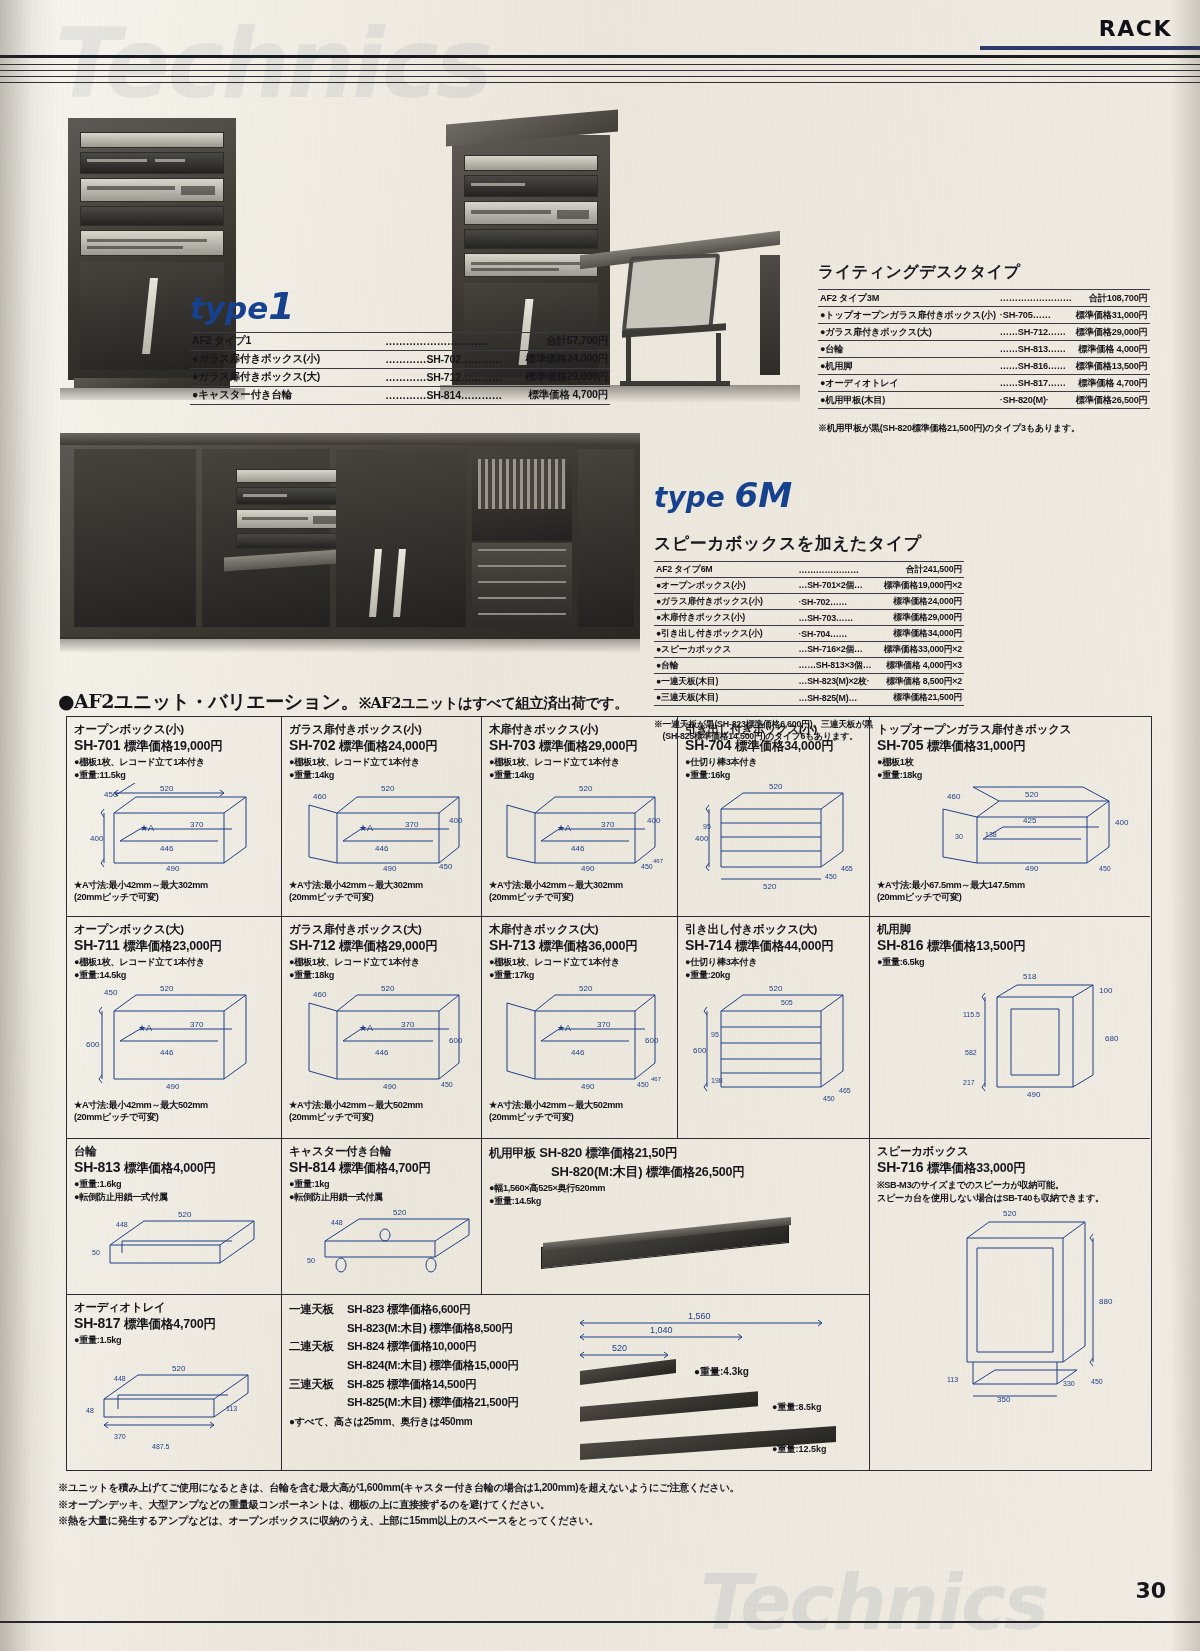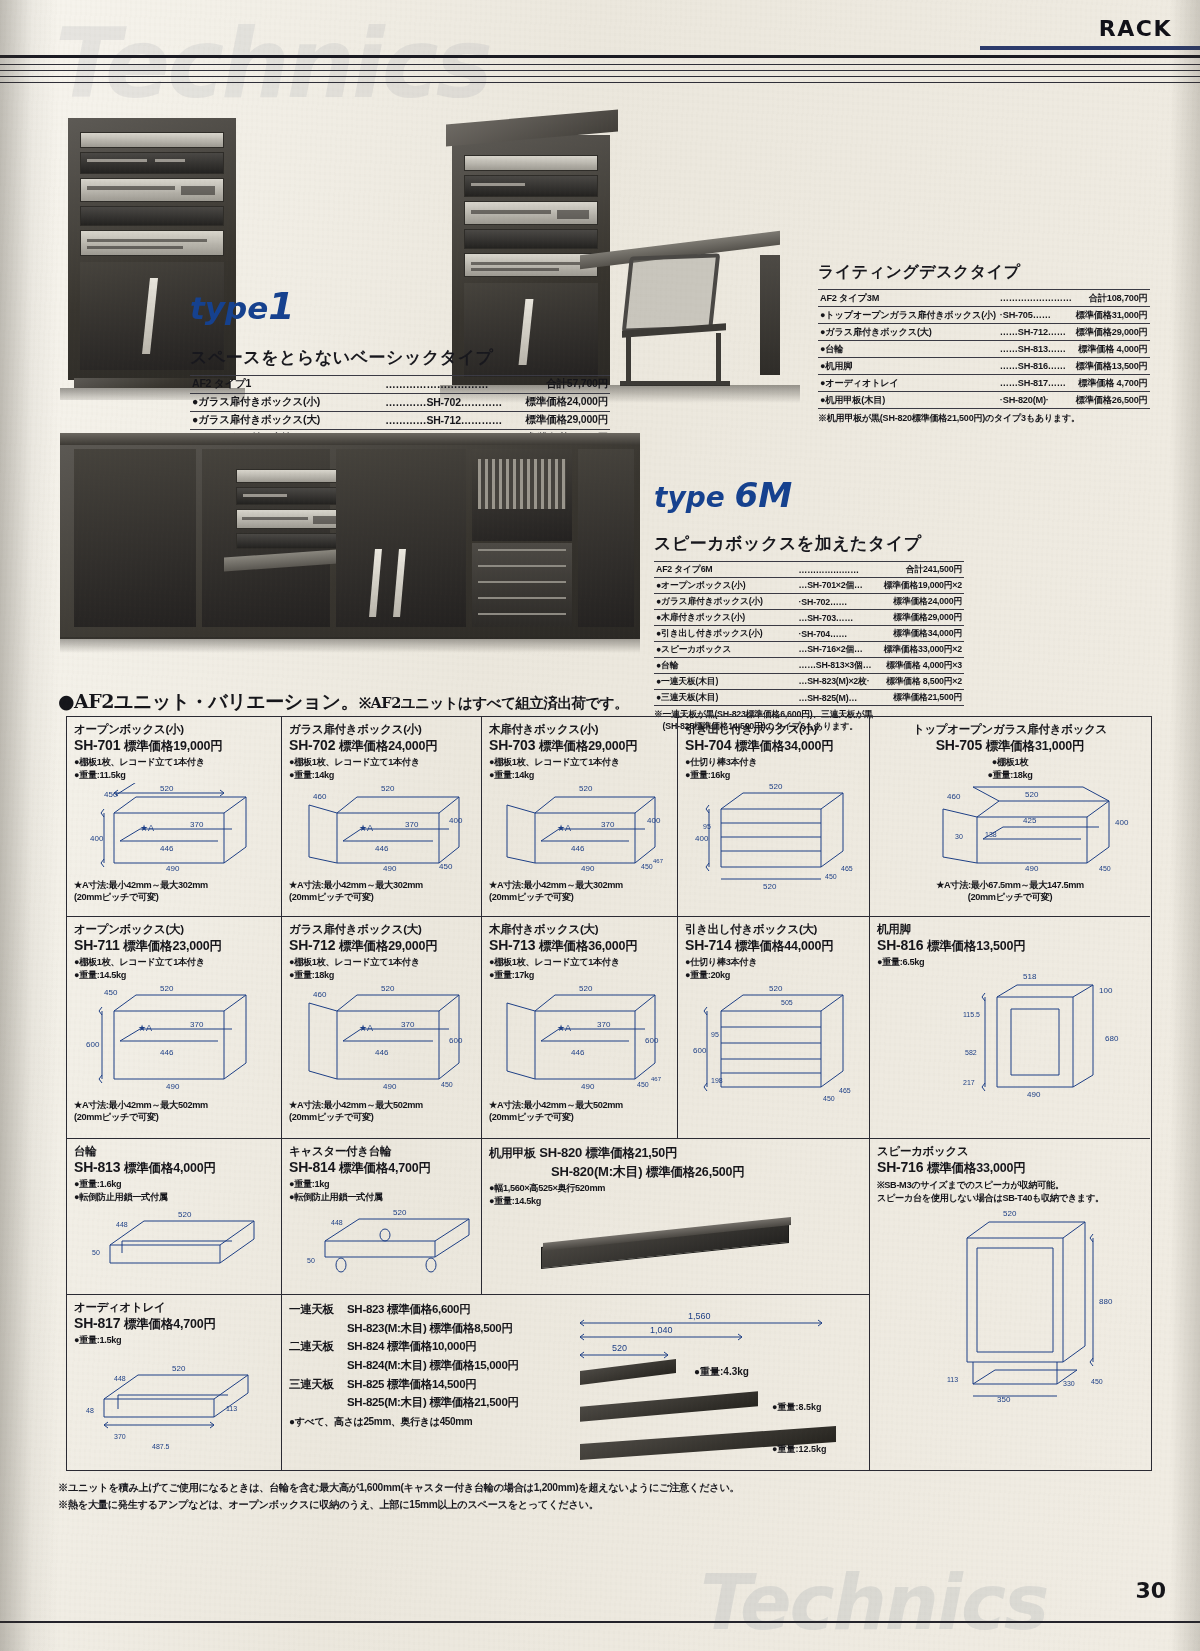--- a/index.html
+++ b/index.html
@@ -48,21 +48,21 @@
     color:#15418f;line-height:1;}
   .type-title .num{font-size:1.22em;}
   .type-sub{font-weight:bold;font-size:17px;letter-spacing:.5px;margin-top:20px;color:#17171d;}
   table.spec{border-collapse:collapse;margin-top:6px;width:100%;font-size:10.5px;}
   table.spec td{border-top:1px solid #3a3a44;border-bottom:1px solid #3a3a44;
     padding:1.5px 2px;white-space:nowrap;font-weight:bold;letter-spacing:-.2px;}
   table.spec tr.head td{font-weight:bold;}
   table.spec td.nm{width:46%;}
   table.spec td.md{width:22%;text-align:left;}
   table.spec td.pr{text-align:right;}
-  .note{font-size:10px;font-weight:bold;margin-top:3px;line-height:1.35;letter-spacing:-.2px;}
+  .note{font-size:10px;font-weight:bold;margin-top:13px;line-height:1.35;letter-spacing:-.2px;}
 
   
   .photo{position:absolute;background:#c9c5bb;overflow:hidden;}
   .rack-body{position:absolute;background:linear-gradient(160deg,#5d5a55,#38352f 60%,#2a2824);}
   .rack-dark{position:absolute;background:linear-gradient(170deg,#46433d,#232120);}
   .comp{position:absolute;background:linear-gradient(180deg,#d9d6cd,#9d9a92);border:1px solid #2e2c28;}
   .comp.blk{background:linear-gradient(180deg,#4a4845,#232220);}
   .comp .ln{position:absolute;background:#3a3834;opacity:.65;}
   .shadowfloor{position:absolute;background:linear-gradient(180deg,rgba(40,38,34,.45),rgba(40,38,34,0));}
 
@@ -159,21 +159,20 @@
     <div style="position:absolute;left:196px;top:238px;width:5px;height:52px;background:#3c3a36;"></div>
     <div style="position:absolute;left:286px;top:238px;width:5px;height:52px;background:#3c3a36;"></div>
     <div style="position:absolute;left:190px;top:286px;width:110px;height:5px;background:#3c3a36;"></div>
     <div class="shadowfloor" style="left:10px;top:290px;width:360px;height:18px;"></div>
   </div>
 
   <div class="typeblk" style="left:190px;top:288px;width:420px;">
     <div class="type-title" style="font-size:31px;">
       <span>type</span><span class="num">1</span>
     </div>
-    <div class="type-sub">スペースをとらないベーシックタイプ</div>
     <table class="spec">
       <tbody>
           <tr class="head">
         <td class="nm">AF2 タイプ1</td>
         <td class="md">…………………………</td>
         <td class="pr">合計57,700円</td>
       </tr>
       <tr>
         <td class="nm">●ガラス扉付きボックス(小)</td>
         <td class="md">…………<span>SH-702</span>…………</td>
@@ -446,21 +445,21 @@
           <text x="84" y="6">520</text>
           <text x="10" y="58">400</text>
           <text x="18" y="46" font-size="7">95</text>
           <text x="78" y="106">520</text>
           <text x="140" y="96" font-size="7">450</text>
           <text x="156" y="88" font-size="7">465</text>
         </g>
       </svg>
     </div>
 
-    <div class="cell last" style="left:803px;top:0;width:280px;height:200px;text-align:center;">
+    <div class="cell last" style="left:803px;top:0;width:280px;height:200px;">
       <div class="c-title">トップオープンガラス扉付きボックス</div>
       <div class="c-model"><span>SH-705</span> <span class="price">標準価格31,000円</span></div>
       <div class="c-bullets">
         <div>●棚板1枚</div>
         <div>●重量:18kg</div>
       </div>
       <svg width="266" height="92" viewBox="0 0 266 92">
         <g fill="none" stroke="#1d3f86" stroke-width="1">
           <path d="M100 34 L210 34 L210 80 L100 80 Z"></path>
           <path d="M100 34 L122 18 L232 18 L210 34"></path>
@@ -784,20 +783,21 @@
         <div style="position:absolute;left:122px;top:62px;font-size:10px;font-weight:bold;">●重量:4.3kg</div>
         <div style="position:absolute;left:200px;top:98px;font-size:9px;font-weight:bold;">●重量:8.5kg</div>
         <div style="position:absolute;left:200px;top:140px;font-size:9px;font-weight:bold;">●重量:12.5kg</div>
       </div>
     </div>
 
   </div>
 
   <div class="bottom-notes">
     <div>※ユニットを積み上げてご使用になるときは、台輪を含む最大高が1,600mm(キャスター付き台輪の場合は1,200mm)を超えないようにご注意ください。</div>
+    <div>※オープンデッキ、大型アンプなどの重量級コンポーネントは、棚板の上に直接接ずるのを避けてください。</div>
     <div>※熱を大量に発生するアンプなどは、オープンボックスに収納のうえ、上部に15mm以上のスペースをとってください。</div>
   </div>
 
   <div class="pgnum">30</div>
   <div class="bot-rule"></div>
 
   <div class="grain"></div>
   <div class="edgeshade"></div>
   <div class="edgeshade r"></div>
 </div>

